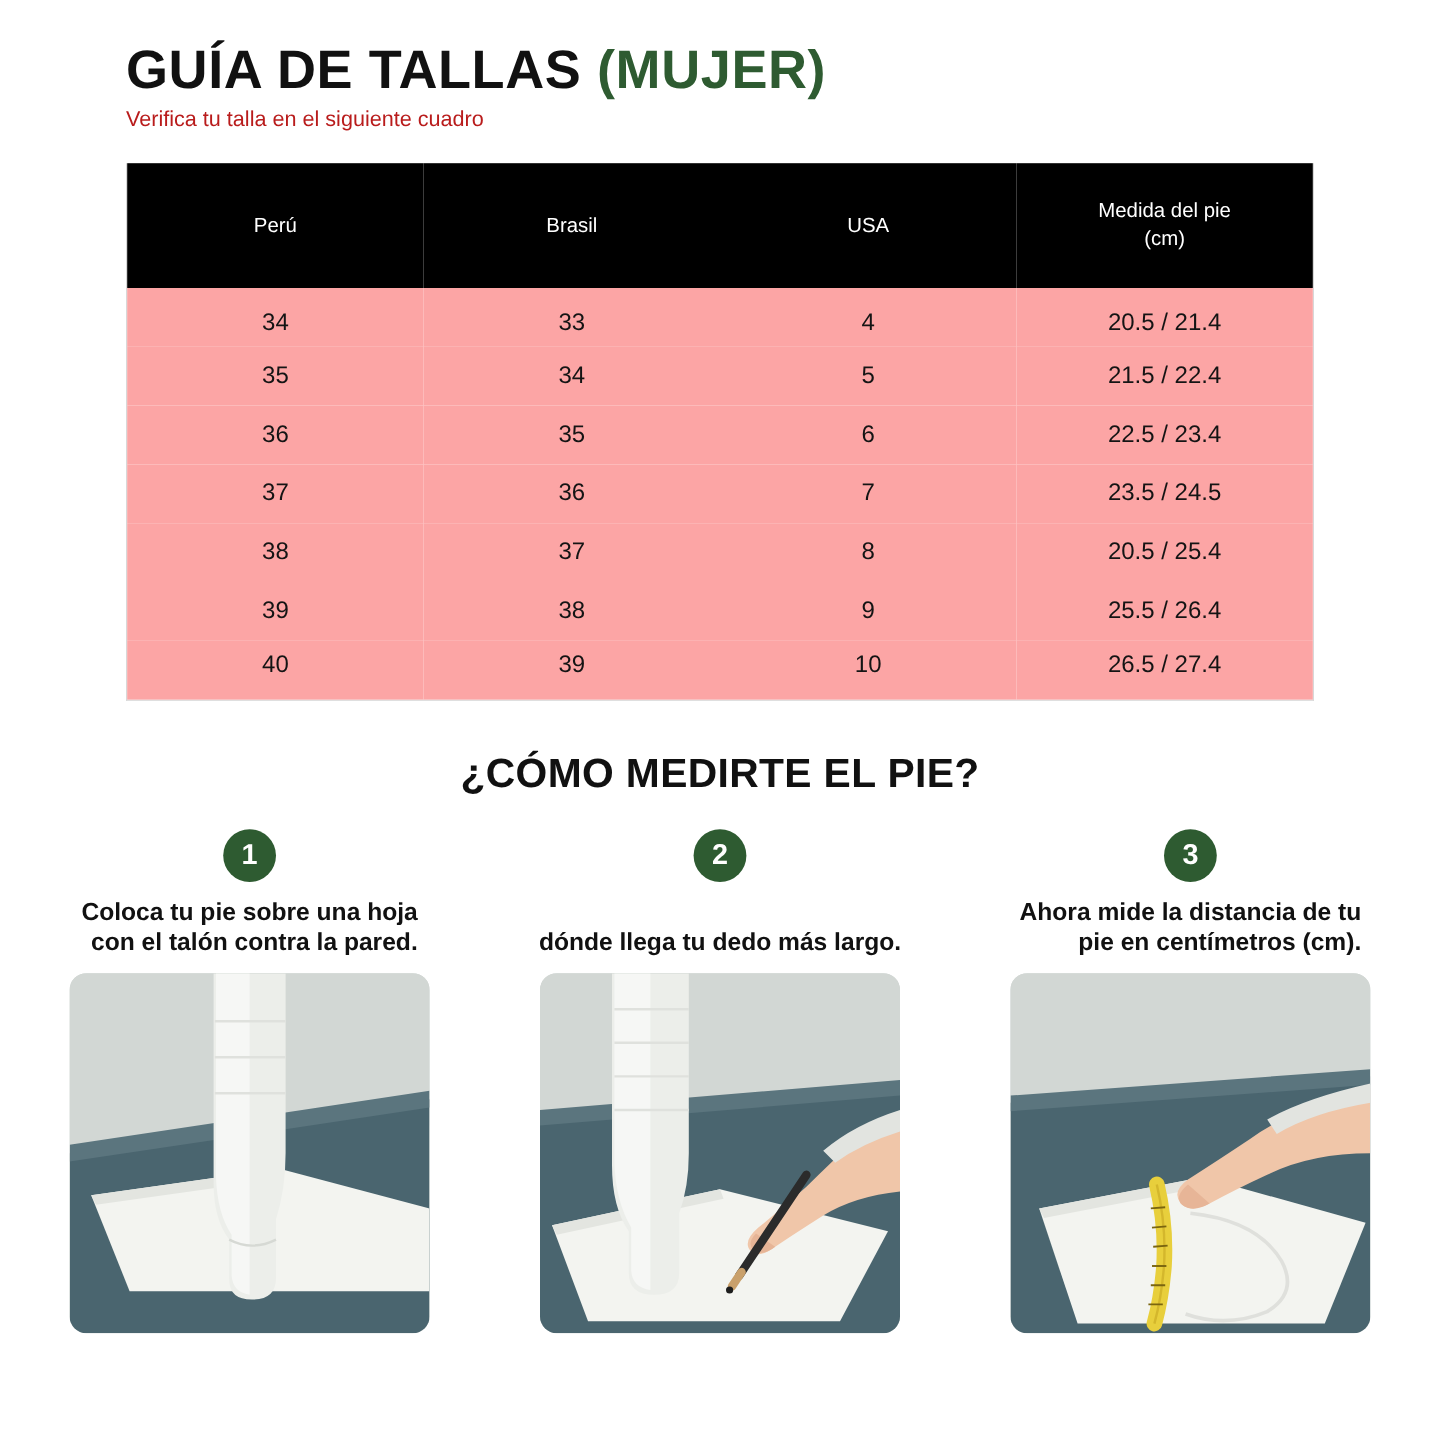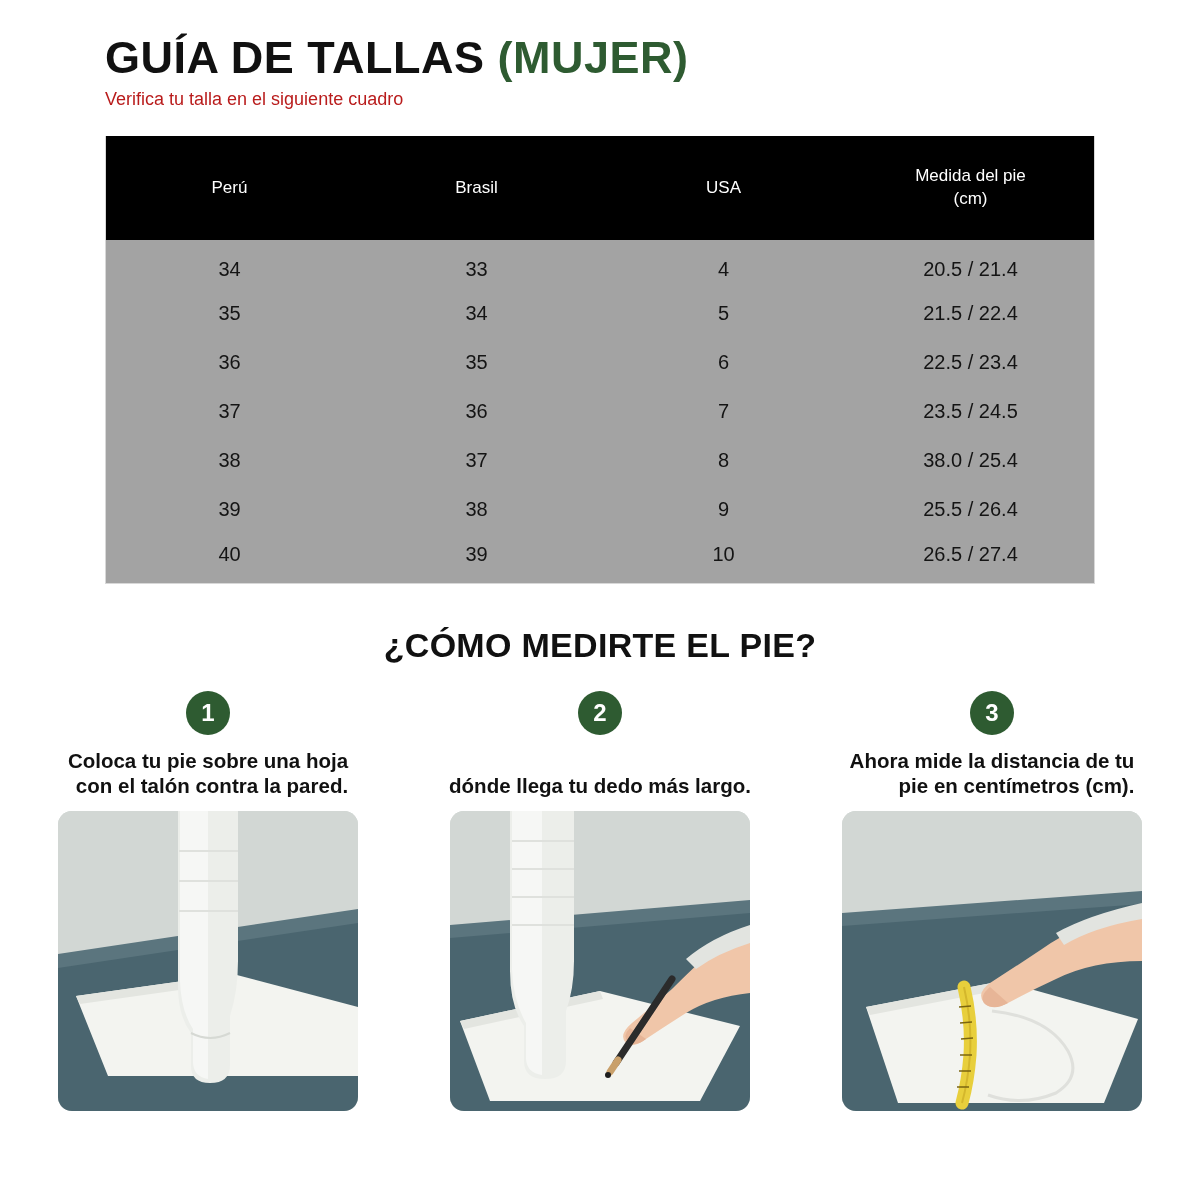--- a/index.html
+++ b/index.html
@@ -63,21 +63,21 @@
     vertical-align: middle;
     text-align: center;
     line-height: 1.35;
   }
   table.size-table tbody td {
     height: 49px;
     text-align: center;
     font-size: 20px;
     font-weight: 400;
     color: #141414;
-    background: #a3a3a3;
+    background: #fca5a5;
   }
   table.size-table tbody tr:first-child td {
     padding-top: 10px;
   }
   table.size-table tbody tr:last-child td {
     padding-bottom: 8px;
   }
 
   
   .how-title {
@@ -185,21 +185,21 @@
         <tr>
           <td>37</td>
           <td>36</td>
           <td>7</td>
           <td>23.5 / 24.5</td>
         </tr>
         <tr>
           <td>38</td>
           <td>37</td>
           <td>8</td>
-          <td>38.0 / 25.4</td>
+          <td>20.5 / 25.4</td>
         </tr>
         <tr>
           <td>39</td>
           <td>38</td>
           <td>9</td>
           <td>25.5 / 26.4</td>
         </tr>
         <tr>
           <td>40</td>
           <td>39</td>

